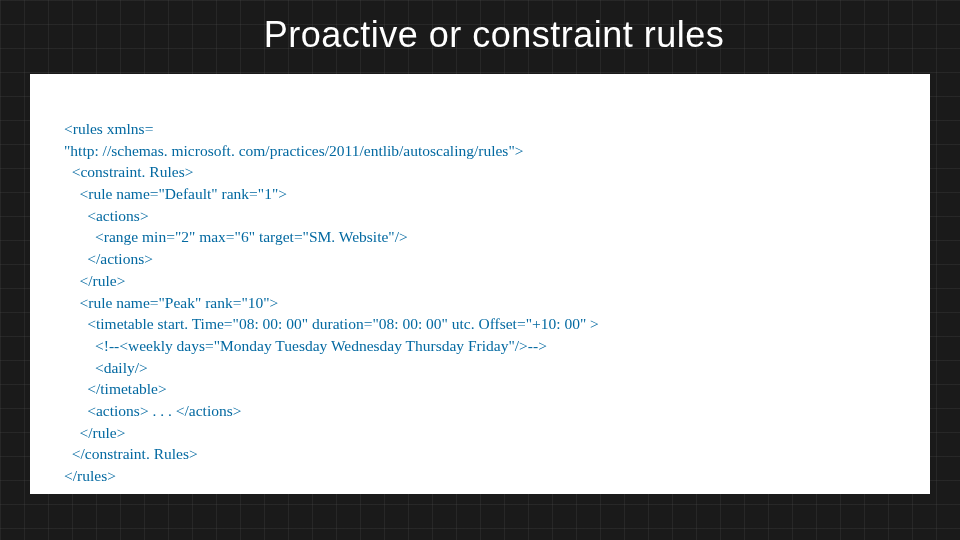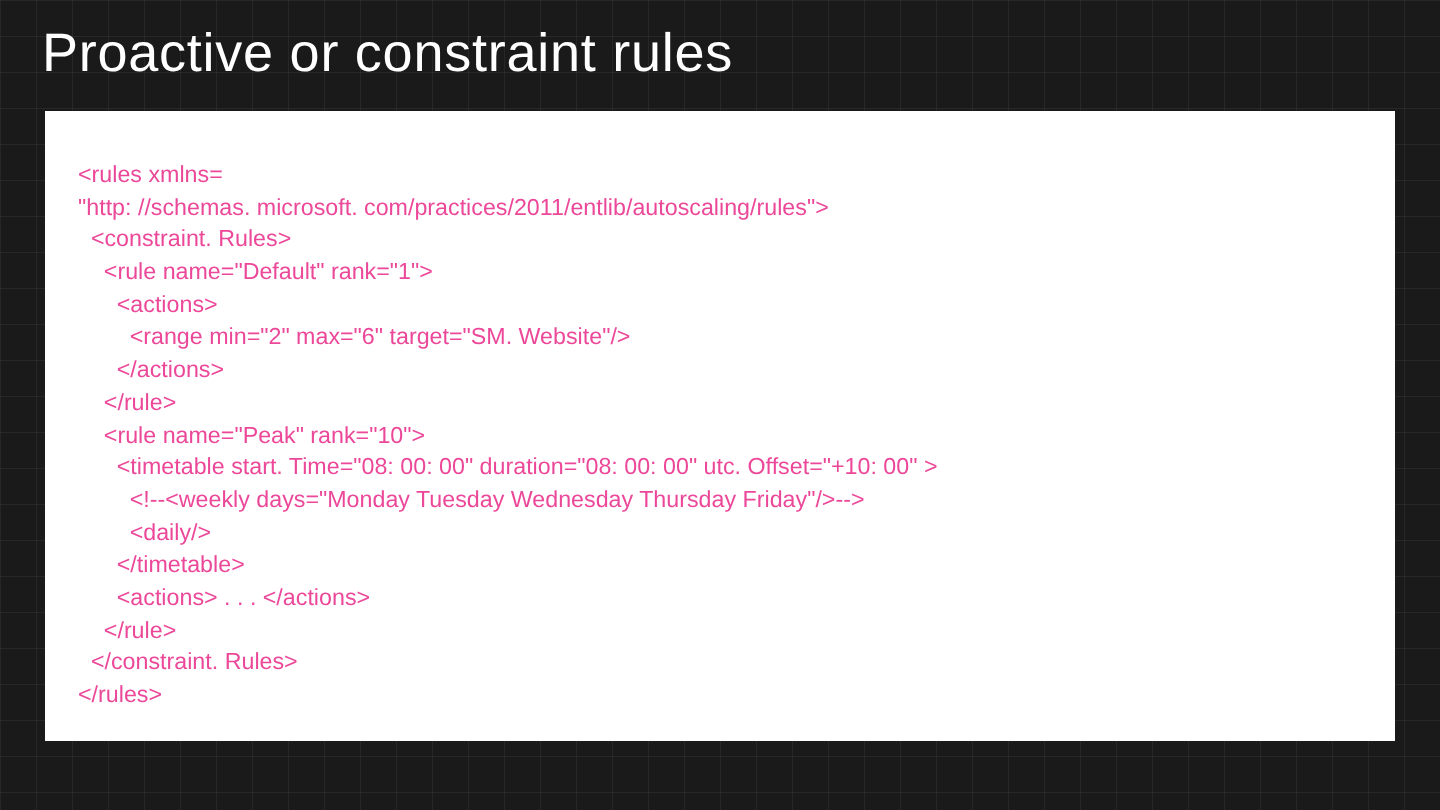--- a/index.html
+++ b/index.html
@@ -20,38 +20,39 @@
     background-size: 24px 24px;
     position: relative;
     box-sizing: border-box;
   }
   .title {
     color: #ffffff;
     font-size: 36px;
     font-weight: 400;
     padding: 14px 0 0 28px;
     letter-spacing: 0.5px;
+    text-align: center;
   }
   .codebox {
     position: absolute;
     top: 74px;
     left: 30px;
     width: 900px;
     height: 420px;
     background: #ffffff;
     box-sizing: border-box;
     padding: 32px 22px;
   }
   .code {
-    font-family: Liberation Sans, sans-serif;
+    font-family: Liberation Serif, serif;
     font-size: 15.5px;
     line-height: 1.4;
-    color: #ec4899;
+    color: #0369a1;
     white-space: pre;
-    margin: 0;
+    margin: 12px;
   }
 </style>
 </head>
 <body>
 
 <div class="slide">
   <div class="title">Proactive or constraint rules</div>
   <div class="codebox">
     <pre class="code">&lt;rules xmlns=
 "http: //schemas. microsoft. com/practices/2011/entlib/autoscaling/rules"&gt;

